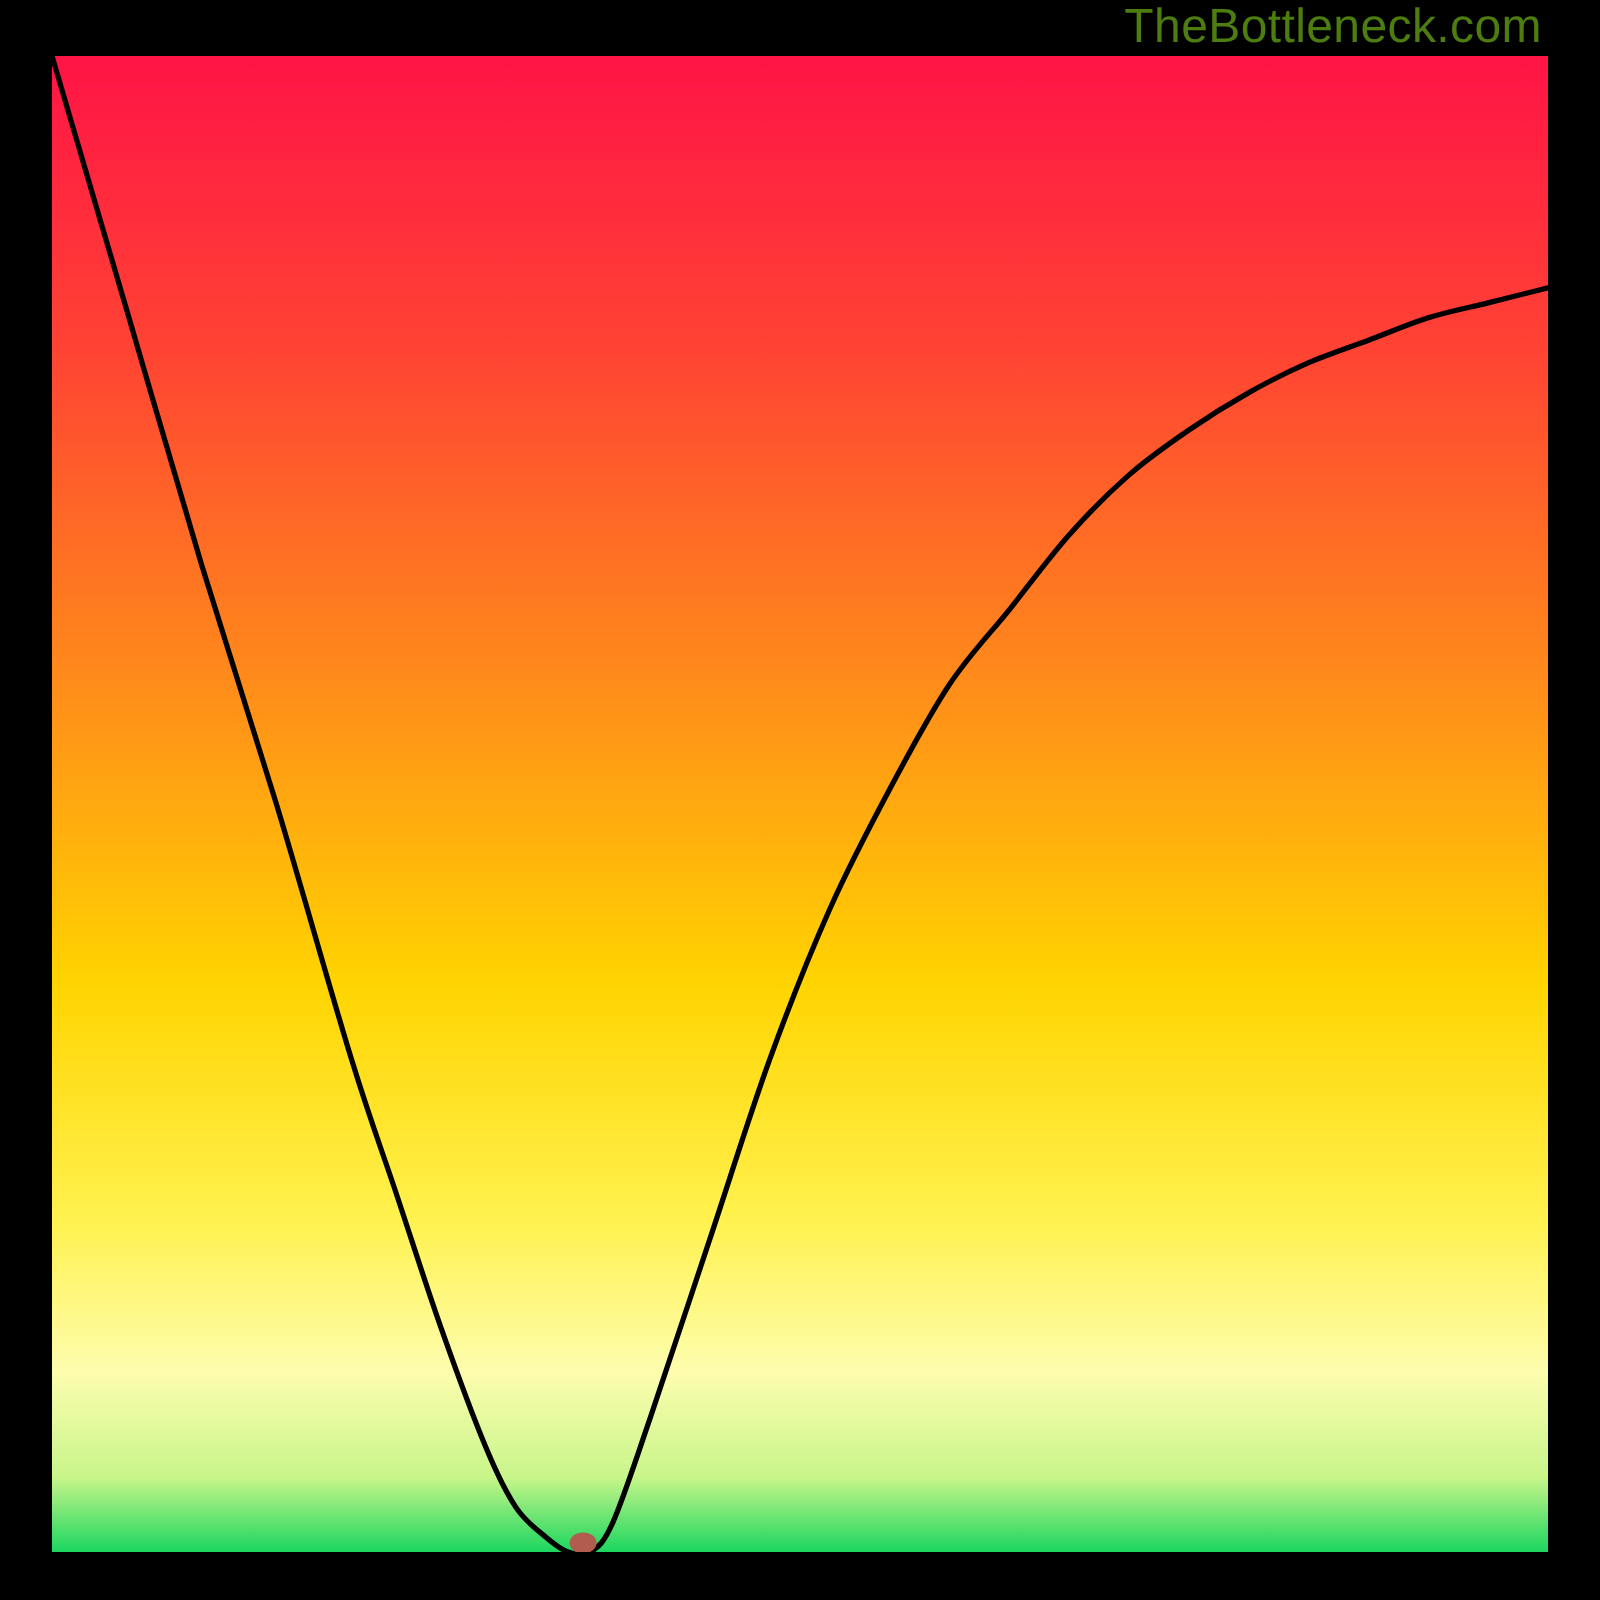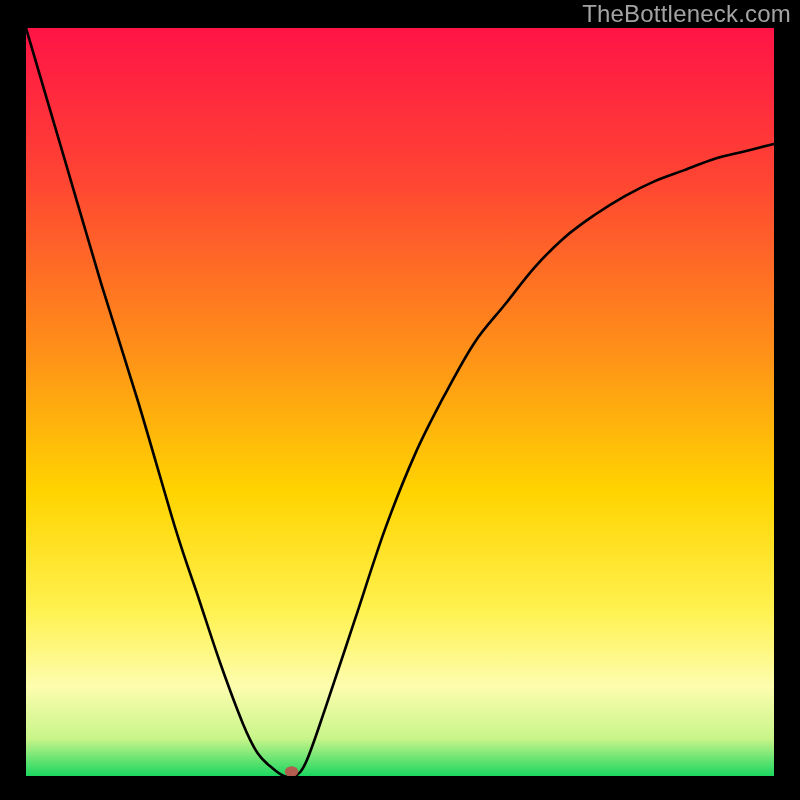--- a/index.html
+++ b/index.html
@@ -13,24 +13,24 @@
   }
   .frame {
     position: relative;
     width: 800px;
     height: 800px;
     background: #000;
   }
   .watermark {
     position: absolute;
     top: 0;
-    right: 9px;
+    right: 29px;
     font-size: 24px;
     font-weight: 500;
-    color: #a3a3a3;
+    color: #4d7c0f;
     letter-spacing: 0.2px;
     user-select: none;
   }
   .plot-area {
     position: absolute;
     left: 26px;
     top: 28px;
     width: 748px;
     height: 748px;
   }

